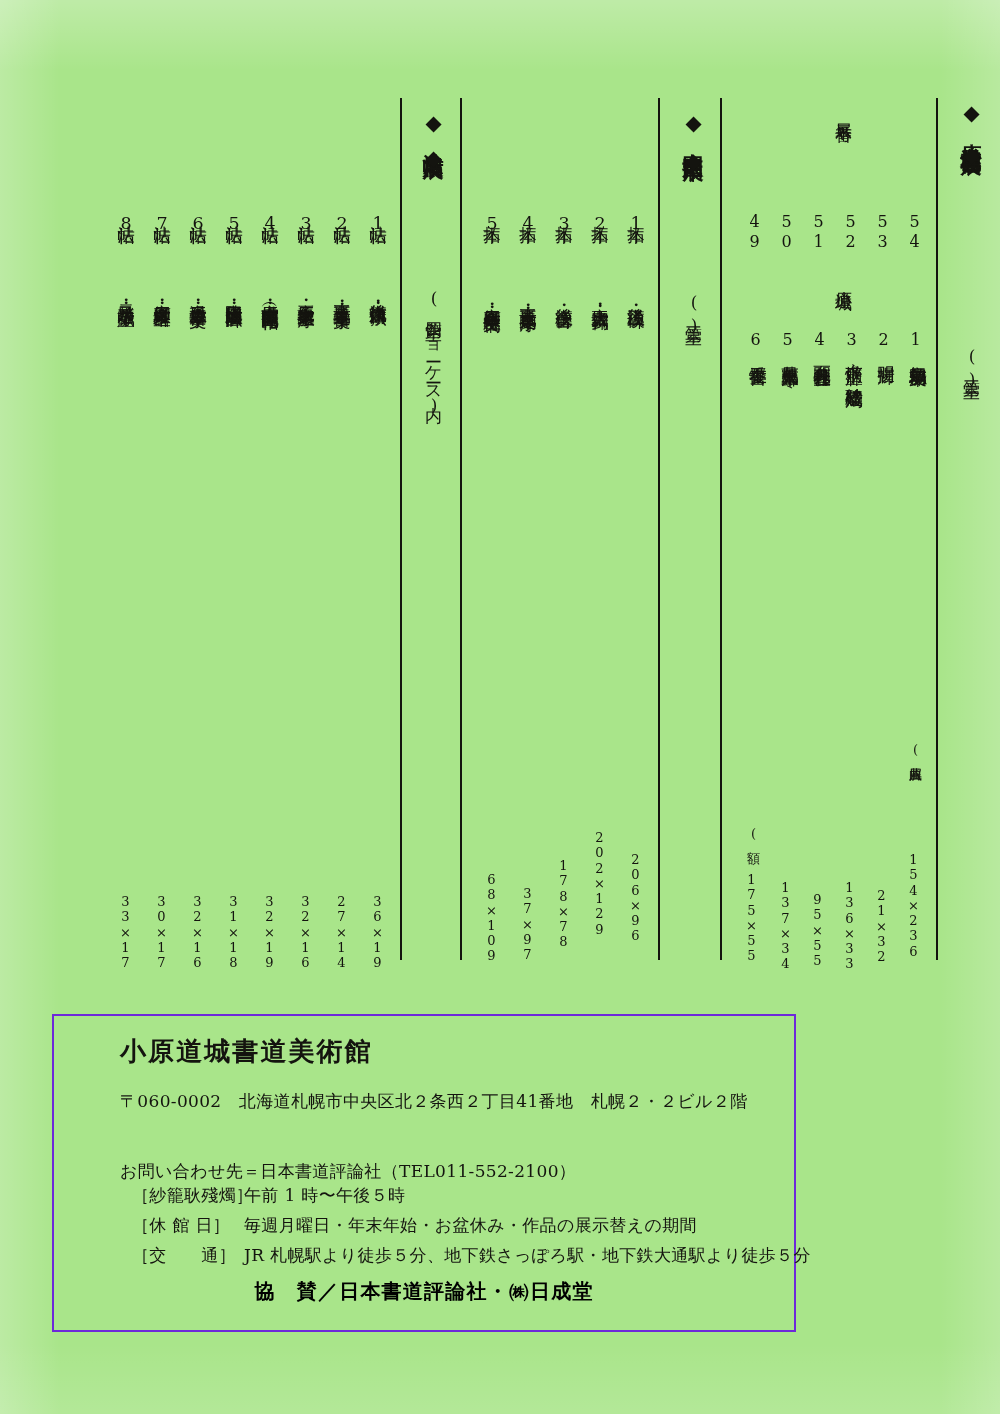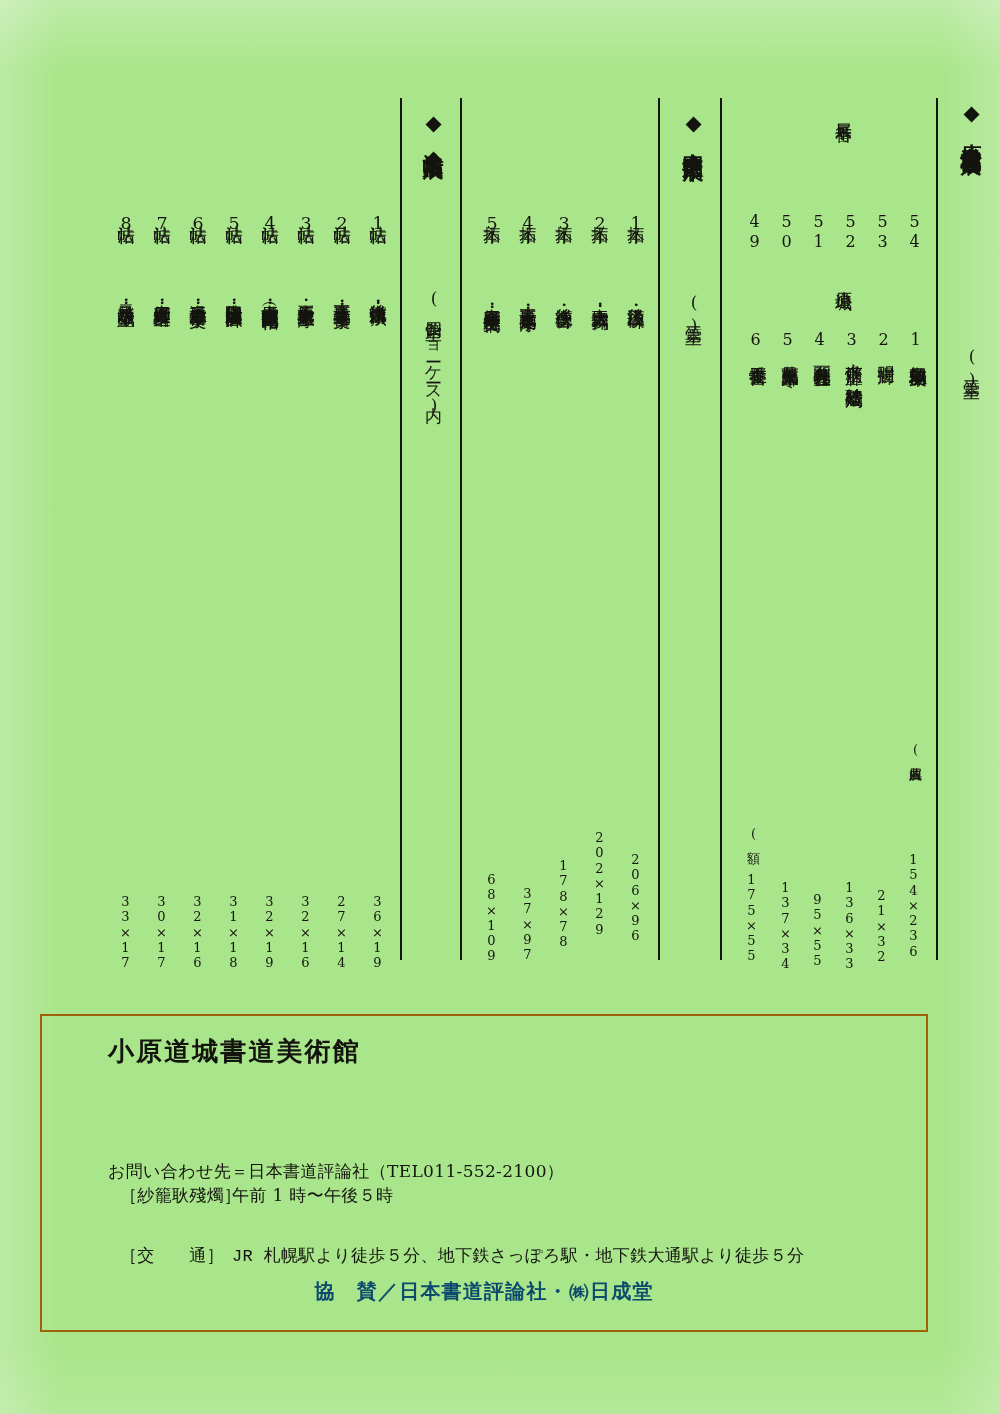--- a/index.html
+++ b/index.html
@@ -85,22 +85,22 @@
   }
   .work-size{
     position:absolute;font-size:13px;letter-spacing:0.02em;
   }
   .note{
     position:absolute;font-size:13px;letter-spacing:0.02em;
   }
 
   
   #infobox{
-    position:absolute;left:40px;top:1014px;width:888px;height:318px;
-    border:2px solid #a16207;
+    position:absolute;left:52px;top:1014px;width:744px;height:318px;
+    border:2px solid #6d28d9;
     box-sizing:border-box;
   }
   #museum-name{
     position:absolute;left:66px;top:18px;
     font-size:26px;font-weight:bold;letter-spacing:0.08em;color:#14140f;
   }
   .info-line{
     position:absolute;left:66px;
     font-size:17px;color:#14140f;letter-spacing:0.02em;
     white-space:nowrap;
@@ -109,21 +109,21 @@
     position:absolute;left:78px;
     font-size:17px;color:#14140f;letter-spacing:0.02em;
     white-space:nowrap;
   }
   .info-row .lbl{
     display:inline-block;width:112px;
   }
   #credit{
     position:absolute;left:0;right:0;top:262px;
     text-align:center;
-    font-size:20px;font-weight:bold;color:#0c4a6e;letter-spacing:0.06em;
+    font-size:20px;font-weight:bold;color:#000000;letter-spacing:0.06em;
   }
 </style>
 </head>
 <body>
 
 <div id="page">
 
   <div id="cols">
 
     <div class="vtext sec-title" style="right:18px;top:100px;">◆小原道城書画展◆</div>
@@ -230,25 +230,29 @@
 
     <div class="vtext entry-label" style="right:866px;top:212px;">法帖8</div>
     <div class="vtext entry-title" style="right:866px;top:290px;">元・趙子昂・赤壁賦</div>
     <div class="vtext entry-size" style="right:868px;top:894px;">33×17</div>
 
   </div>
 
   <div id="infobox">
     <div id="museum-name">小原道城書道美術館</div>
 
+    <div class="info-line" style="top:74px;">〒060-0002　北海道札幌市中央区北２条西２丁目41番地　札幌２・２ビル２階</div>
     <div class="info-line" style="top:104px;margin-top:40px;">お問い合わせ先＝日本書道評論社（TEL011-552-2100）</div>
 
     <div class="info-row" style="top:168px;">
       <span class="lbl">［紗籠耿殘燭］</span><span>午前 1 時〜午後５時</span>
     </div>
-    <div class="info-row" style="top:228px;font-family:Liberation Mono, monospace;">
+    <div class="info-row" style="top:198px;">
+      <span class="lbl">［休 館 日］</span><span>毎週月曜日・年末年始・お盆休み・作品の展示替えの期間</span>
+    </div>
+    <div class="info-row" style="top:228px;">
       <span class="lbl">［交　　通］</span><span>JR 札幌駅より徒歩５分、地下鉄さっぽろ駅・地下鉄大通駅より徒歩５分</span>
     </div>
 
     <div id="credit">協　賛／日本書道評論社・㈱日成堂</div>
   </div>
 
 </div>
 
 </body></html>

